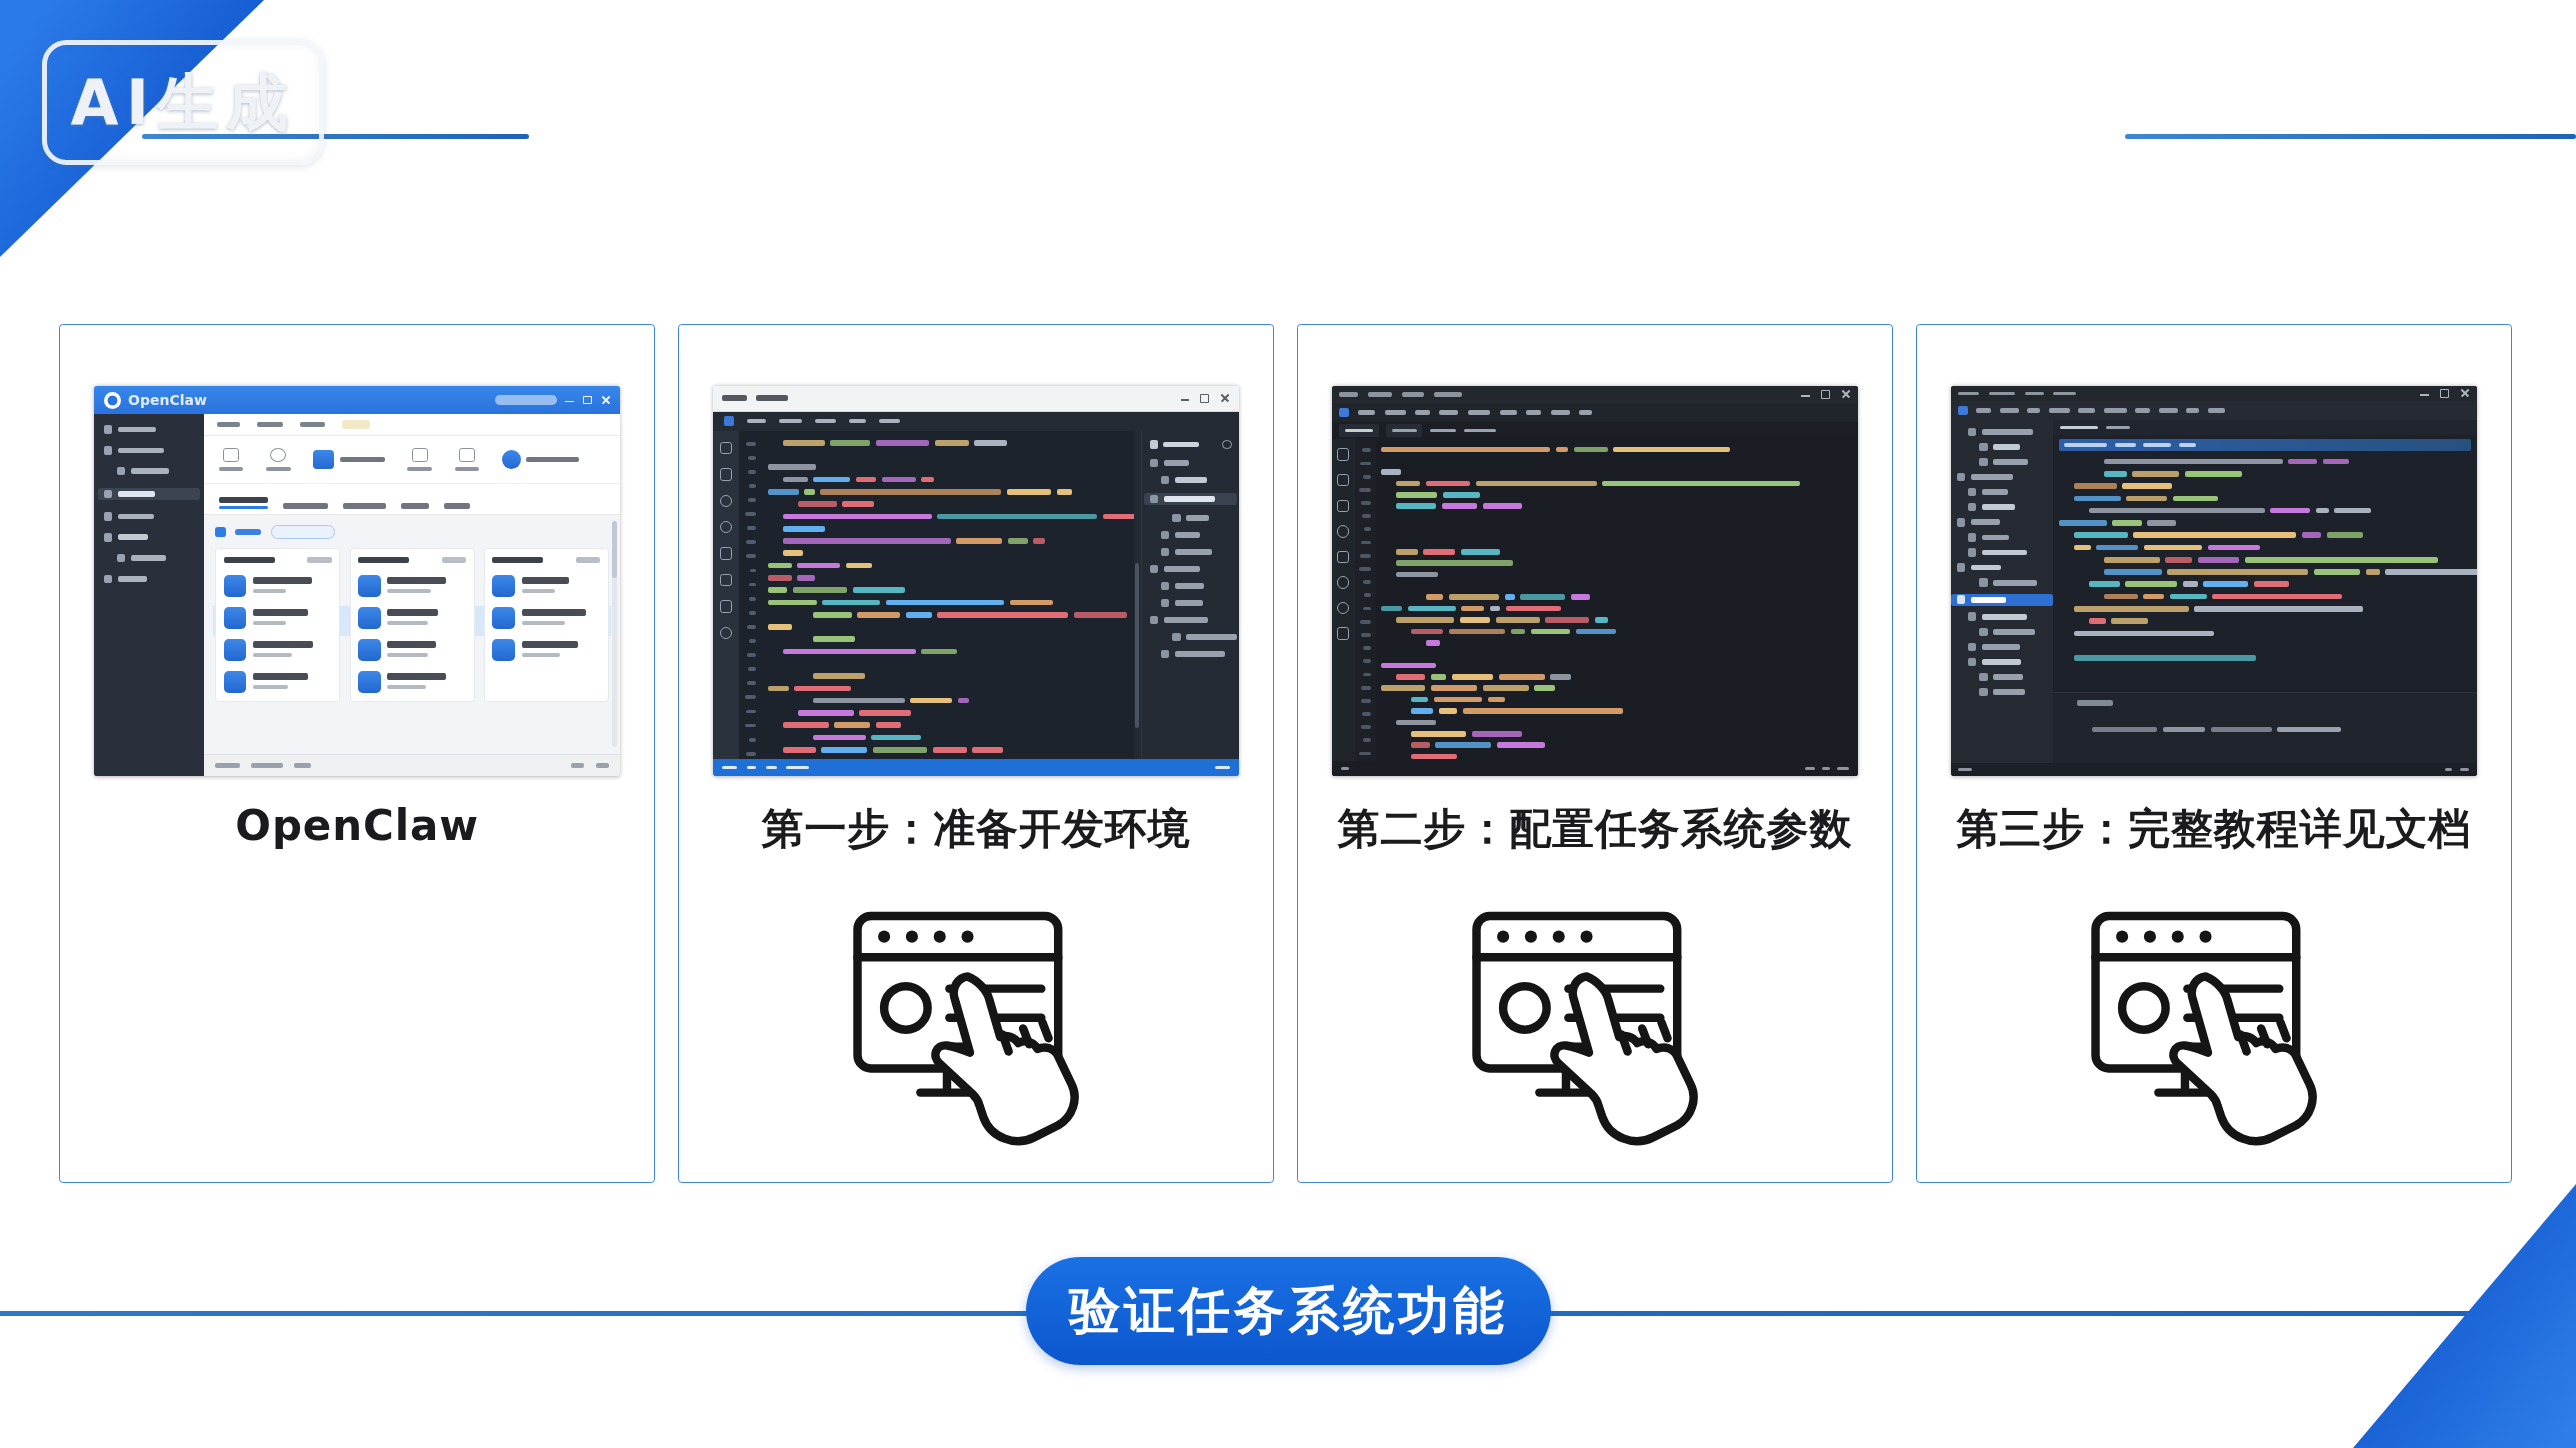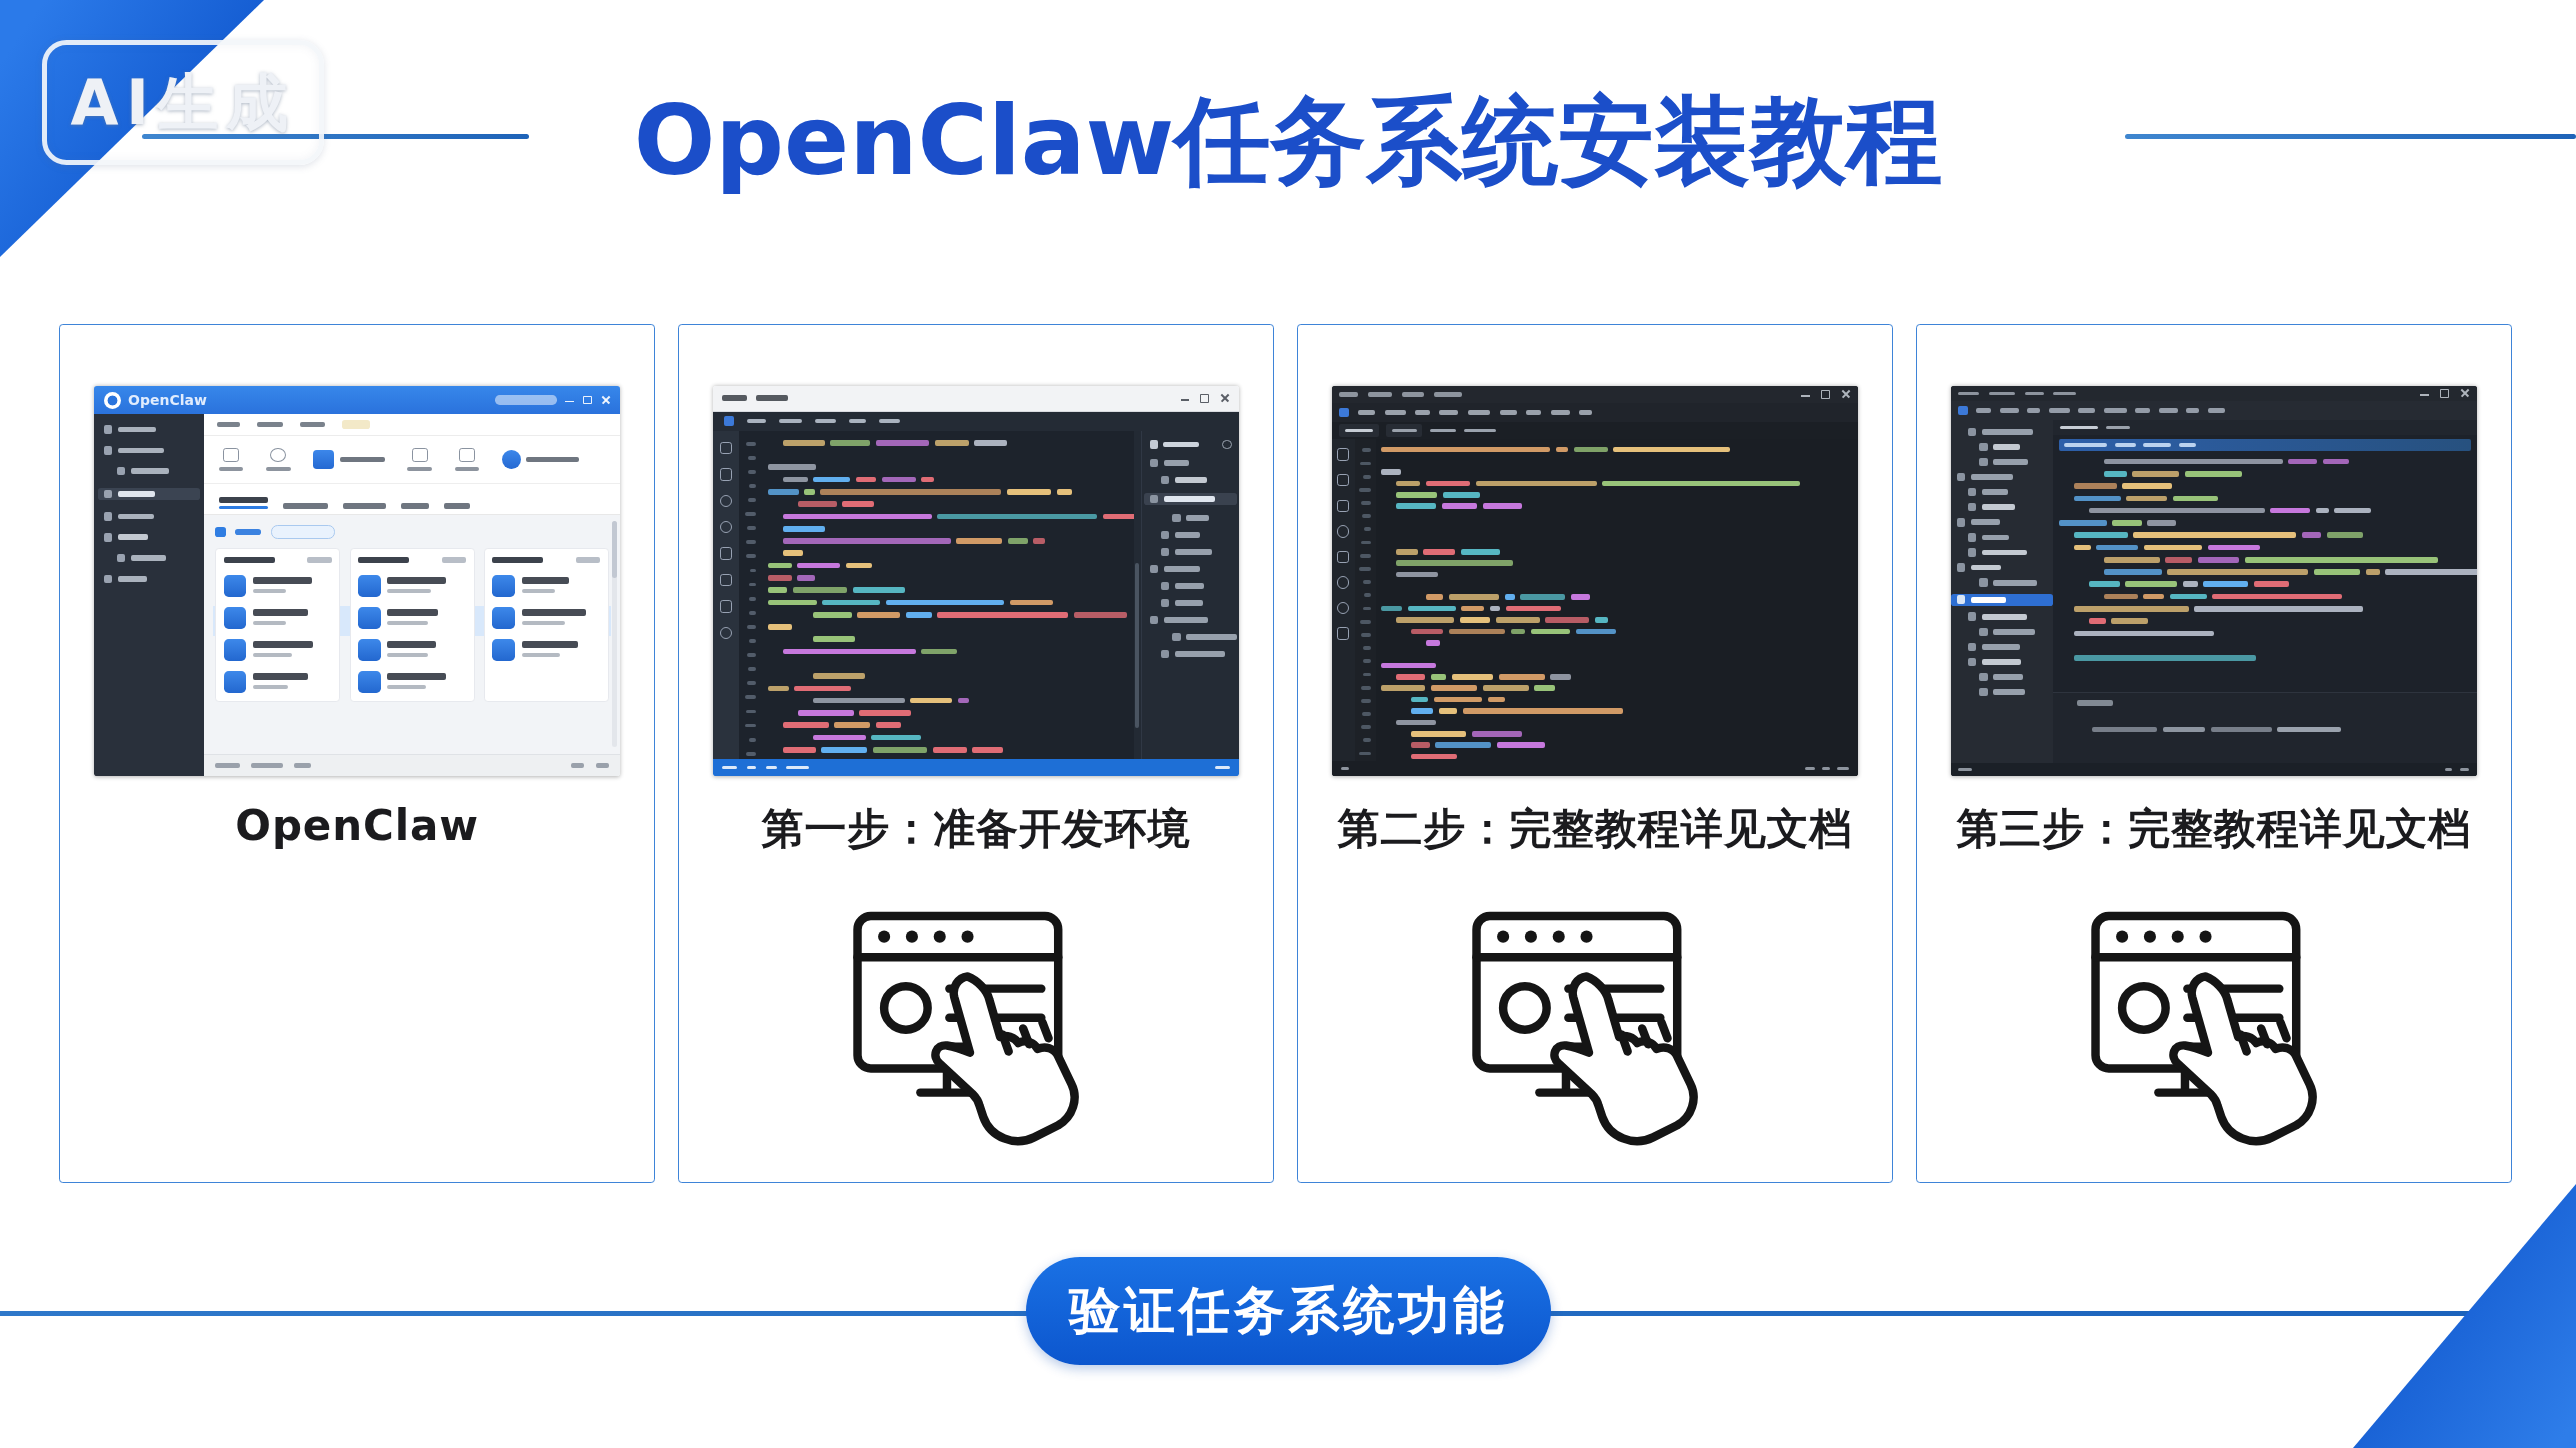--- a/index.html
+++ b/index.html
@@ -177,21 +177,20 @@
 <body>
 
 <div class="page">
 
   <div class="tri-tl"></div>
   <div class="badge">
     <span>AI生成</span>
   </div>
 
   <div class="hline hline-left"></div>
-  <h1 class="title">OpenClaw任务系统安装教程</h1>
   <div class="hline hline-right"></div>
 
   <div class="cards">
 
     <div class="card">
       <div class="thumb">
         <div class="blurwrap">
           <div class="t1-titlebar">
             <span class="t1-logo"></span>
             <span class="t1-apptitle">OpenClaw</span>
@@ -996,21 +995,21 @@
               </div>
           </div>
           <div class="t3-status">
             <i class="tk" style="width:7.5px"></i>
             <i class="tk mla" style="width:9.4px"></i>
               <i class="tk" style="width:7.5px"></i>
               <i class="tk" style="width:11.3px"></i>
           </div>
         </div>
       </div>
-      <div class="caption">第二步：完整教程详见文档</div>
+      <div class="caption">第二步：配置任务系统参数</div>
       <svg class="pointer" viewBox="0 0 220 206" xmlns="http://www.w3.org/2000/svg">
         <g fill="none" stroke="#151515" stroke-width="7" stroke-linecap="round" stroke-linejoin="round">
           <rect x="12" y="10" width="166" height="126" rx="11" fill="#fff"></rect>
           <line x1="12" y1="44" x2="178" y2="44"></line>
           <circle cx="52" cy="86" r="18"></circle>
           <line x1="88" y1="70" x2="164" y2="70"></line>
           <line x1="88" y1="94" x2="164" y2="94"></line>
           <line x1="88" y1="118" x2="138" y2="118"></line>
           <line x1="86" y1="136" x2="86" y2="154"></line>
           <line x1="104" y1="136" x2="104" y2="154"></line>

